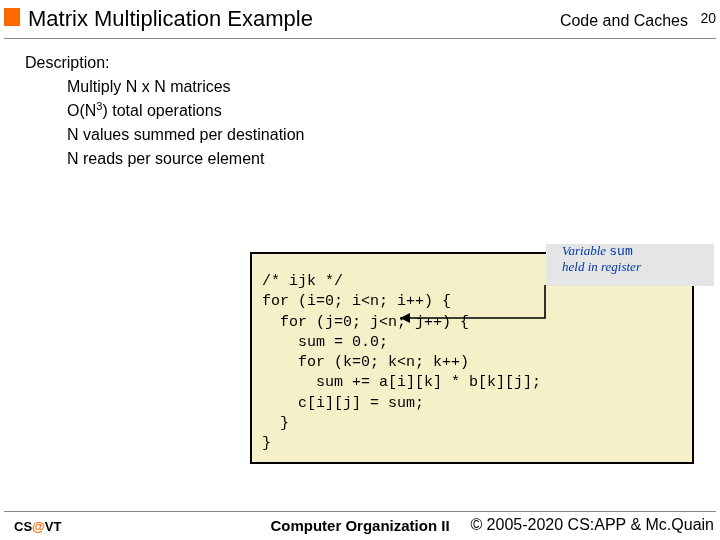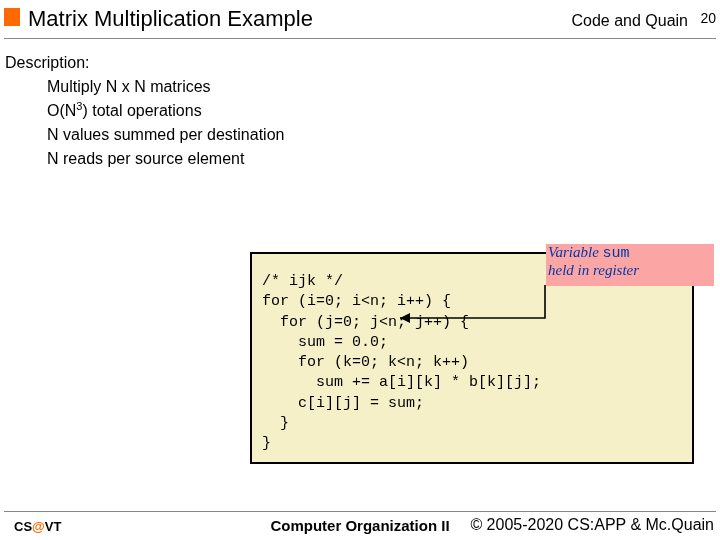--- a/index.html
+++ b/index.html
@@ -8,21 +8,21 @@
 
   
   .hdr { position: absolute; top: 6px; left: 0; right: 0; height: 36px; }
   .orange-sq { position: absolute; left: 4px; top: 2px; width: 16px; height: 18px; background: #ff6a00; }
   .title { position: absolute; left: 28px; top: 0; font-size: 22px; font-weight: 400; color: #000; }
   .section { position: absolute; right: 32px; top: 6px; font-size: 16px; font-weight: 400; color: #000; }
   .pagenum { position: absolute; right: 4px; top: 4px; font-size: 14px; font-weight: 400; color: #000; }
   .hdr-rule { position: absolute; left: 4px; right: 4px; top: 32px; height: 0; border-top: 1px solid #888; }
 
   
-  .desc { position: absolute; left: 5px; top: 52px; font-size: 16px; line-height: 1.35; }
+  .desc { position: absolute; left: 25px; top: 52px; font-size: 16px; line-height: 1.35; }
   .desc-h { font-weight: 400; margin-bottom: 2px; }
   .desc-list { list-style: none; margin-left: 42px; }
   .desc-list li { margin-bottom: 2px; }
   .sup { font-size: 11px; vertical-align: super; }
 
   
   .codebox {
     position: absolute;
     left: 250px; top: 252px;
     width: 444px; height: 212px;
@@ -34,27 +34,27 @@
     line-height: 1.35;
     white-space: pre;
     color: #000;
   }
 
   
   .annot {
     position: absolute;
     left: 546px; top: 244px;
     width: 168px; height: 42px;
-    background: #fca5a5;
+    background: #e5e5e5;
     font-family: "Comic Sans MS", "Segoe Script", cursive;
     font-style: italic;
-    font-size: 15px;
+    font-size: 13px;
     line-height: 1.15;
     color: #0038a8;
-    padding: 0 2px;
+    padding: 0 16px;
   }
   .annot .mono { font-family: "Courier New", monospace; font-style: normal; }
 
   
   .leader {
     position: absolute;
     left: 390px; top: 282px;
     width: 160px; height: 72px;
     pointer-events: none;
   }
@@ -67,21 +67,21 @@
   .copy { position: absolute; right: 6px; bottom: 6px; font-size: 16px; white-space: nowrap; }
 </style>
 </head>
 <body>
 
 <div class="slide">
 
   <div class="hdr">
     <div class="orange-sq"></div>
     <div class="title">Matrix Multiplication Example</div>
-    <div class="section">Code and Quain</div>
+    <div class="section">Code and Caches</div>
     <div class="pagenum">20</div>
     <div class="hdr-rule"></div>
   </div>
 
   <div class="desc">
     <div class="desc-h">Description:</div>
     <ul class="desc-list">
       <li><span>Multiply N x N matrices</span></li>
       <li><span>O(N</span><span class="sup">3</span><span>) total operations</span></li>
       <li><span>N values summed per destination</span></li>

